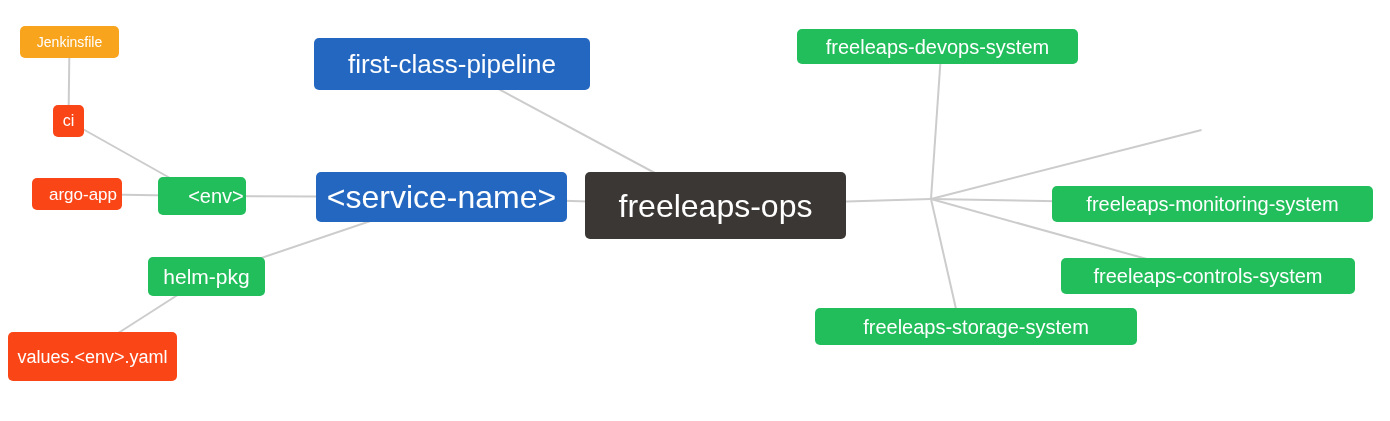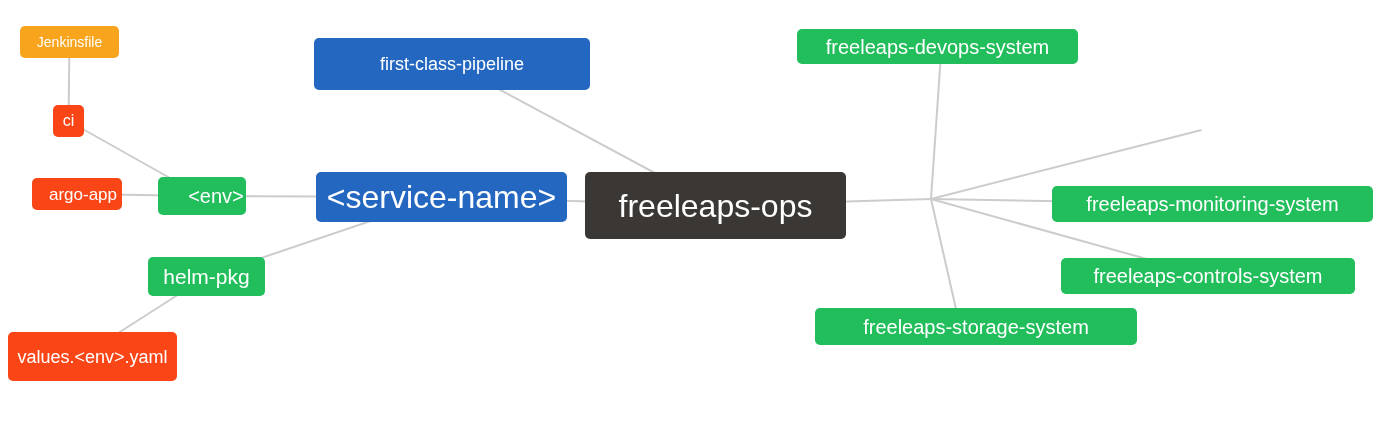--- a/index.html
+++ b/index.html
@@ -72,21 +72,21 @@
     </div>
     <div class="node" style="left: 158px; top: 177px; width: 88px; height: 38px; font-size: 20px; background: rgb(34, 190, 92); color: rgb(255, 255, 255); padding-left: 28px;">
       <span>&lt;env&gt;</span>
     </div>
     <div class="node" style="left: 148px; top: 257px; width: 117px; height: 39px; font-size: 21px; background: rgb(34, 190, 92); color: rgb(255, 255, 255);">
       <span>helm-pkg</span>
     </div>
     <div class="node" style="left: 8px; top: 332px; width: 169px; height: 49px; font-size: 18px; background: rgb(250, 70, 22); color: rgb(255, 255, 255);">
       <span>values.&lt;env&gt;.yaml</span>
     </div>
-    <div class="node" style="left: 314px; top: 38px; width: 276px; height: 52px; font-size: 18px; background: rgb(36, 103, 192); color: rgb(255, 255, 255);">
+    <div class="node" style="left: 314px; top: 38px; width: 276px; height: 52px; font-size: 26px; background: rgb(36, 103, 192); color: rgb(255, 255, 255);">
       <span>first-class-pipeline</span>
     </div>
     <div class="node" style="left: 316px; top: 172px; width: 251px; height: 50px; font-size: 32px; background: rgb(36, 103, 192); color: rgb(255, 255, 255);">
       <span>&lt;service-name&gt;</span>
     </div>
     <div class="node" style="left: 585px; top: 172px; width: 261px; height: 67px; font-size: 32px; background: rgb(59, 55, 52); color: rgb(255, 255, 255);">
       <span>freeleaps-ops</span>
     </div>
     <div class="node" style="left: 797px; top: 29px; width: 281px; height: 35px; font-size: 20px; background: rgb(34, 190, 92); color: rgb(255, 255, 255);">
       <span>freeleaps-devops-system</span>

